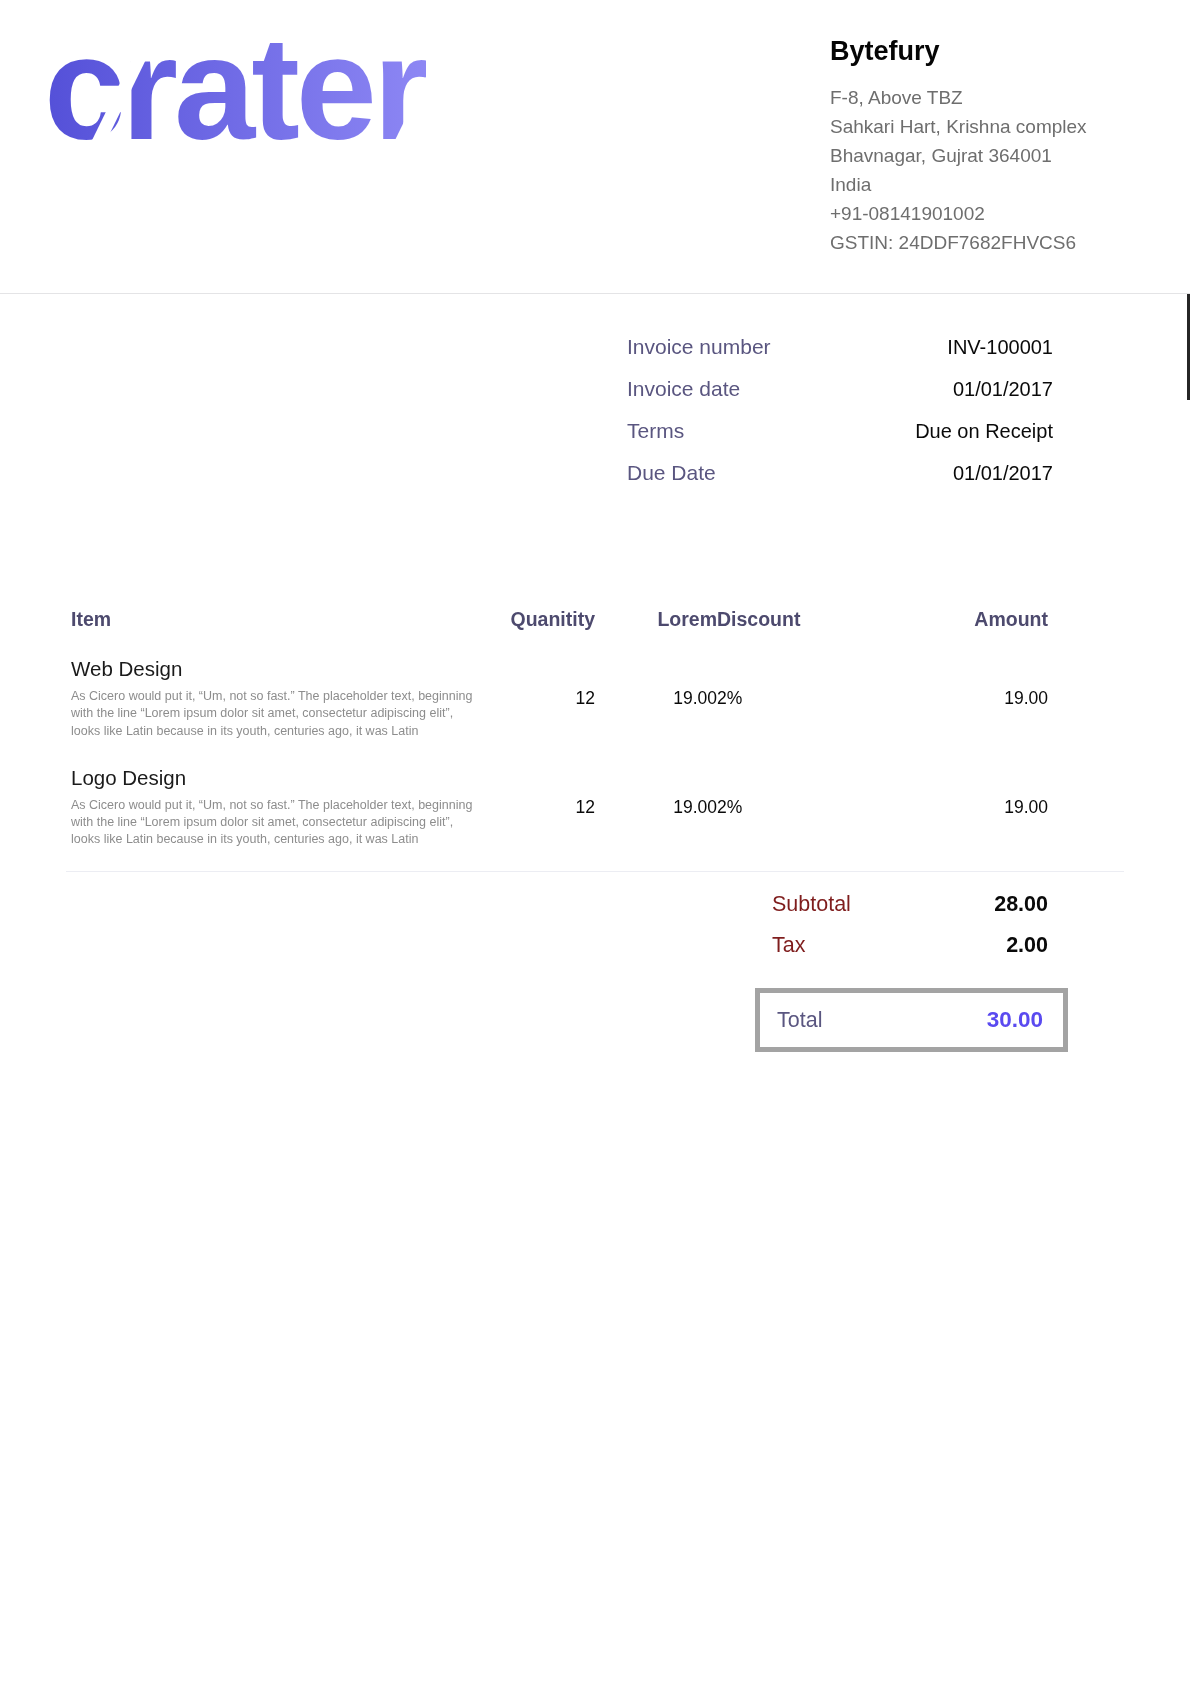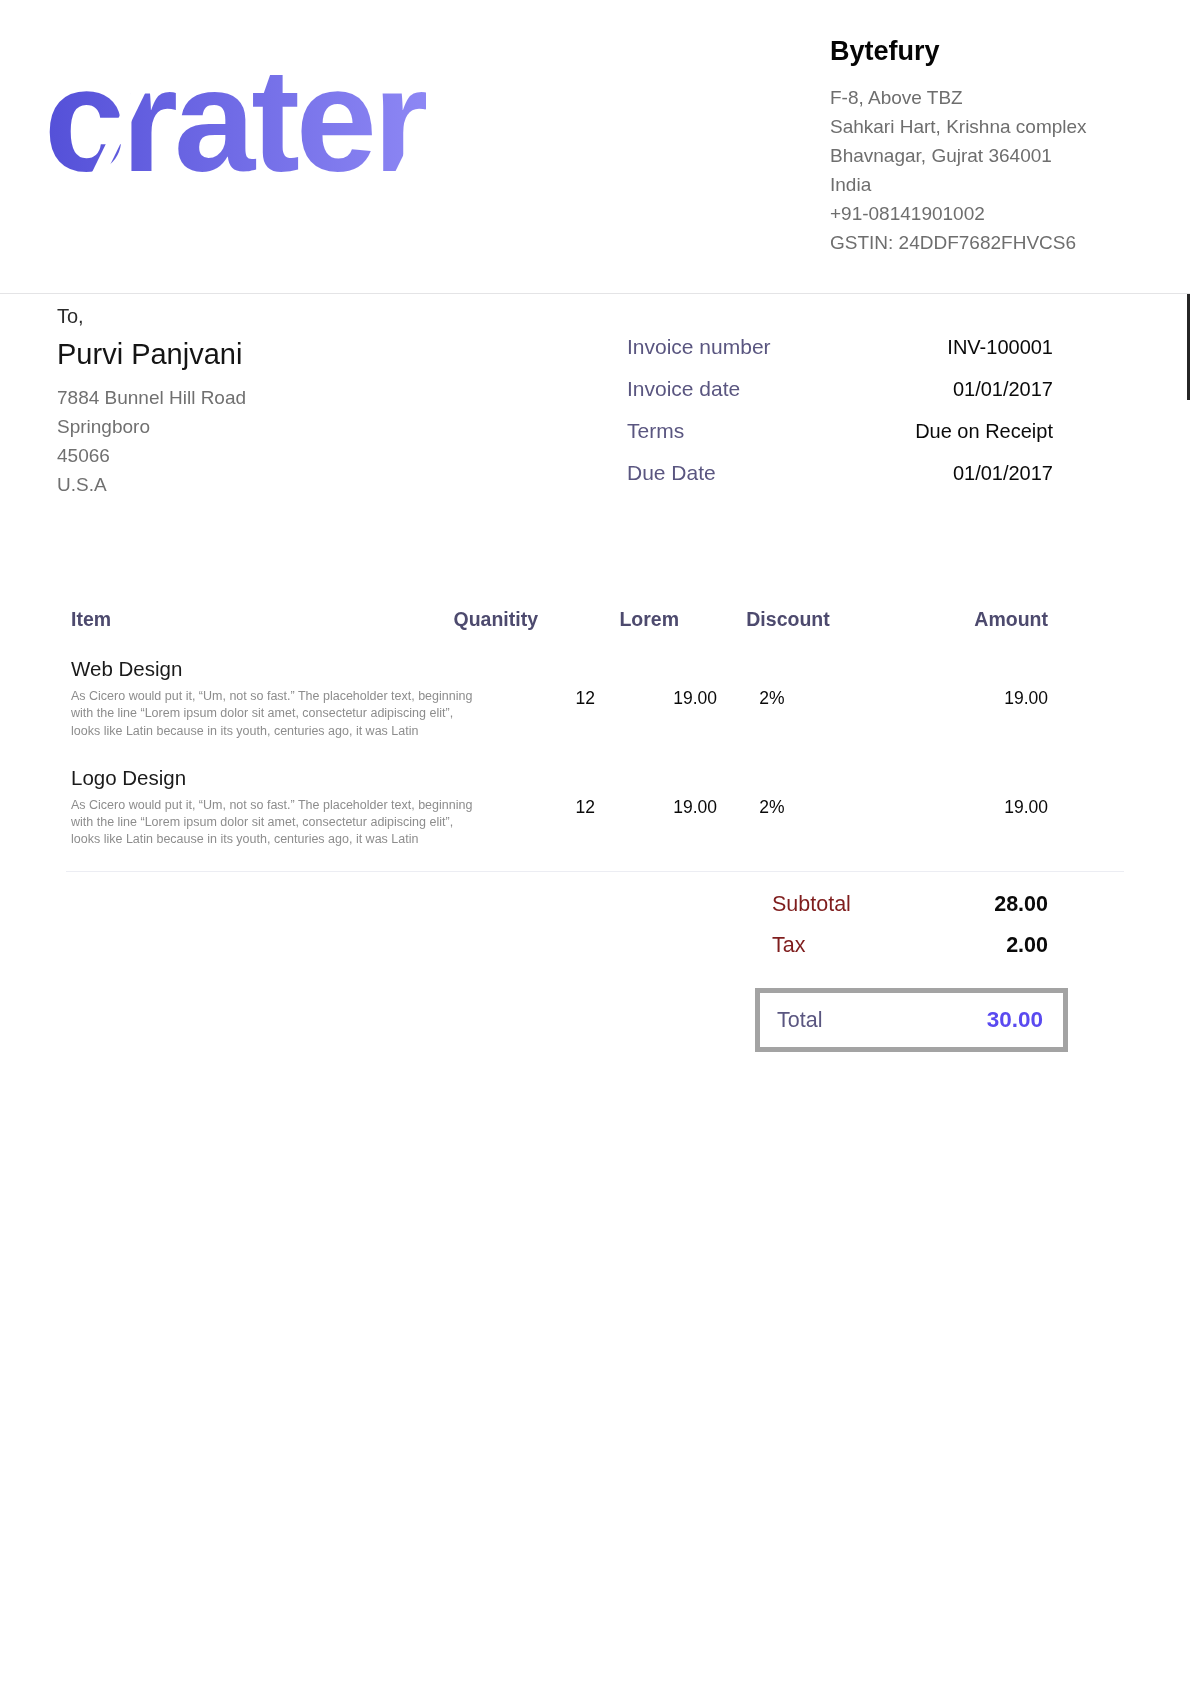--- a/index.html
+++ b/index.html
@@ -8,21 +8,21 @@
 
   .page { position:relative; width:1190px; height:1684px; background:#ffffff; overflow:hidden; }
 
   
   .edge-top   { position:absolute; top:0; left:0; width:1190px; height:3px; background:#262626; }
   .edge-left  { position:absolute; top:0; left:0; width:3px; height:30px; background:#262626; }
   .edge-right { position:absolute; top:272px; right:0; width:3px; height:128px; background:#262626; }
 
   
   .header { position:absolute; left:0; top:0; width:1190px; height:294px; border-bottom:1px solid #e4e4e6; background:#fff; }
-  .logo-wrap { position:absolute; left:44px; top:36px; width:460px; height:180px; }
+  .logo-wrap { position:absolute; left:44px; top:4px; width:460px; height:180px; }
   .logo-text {
     font-size:146px; font-weight:700; letter-spacing:-4px; line-height:170px;
     background:linear-gradient(90deg,#5450d8 0%,#8d87f4 100%);
     -webkit-background-clip:text; background-clip:text; color:transparent;
     user-select:none;
   }
   .cut { position:absolute; width:13px; background:#ffffff; transform:rotate(26deg); }
   .cut-c { left:66px;  top:34px; height:134px; }
   .cut-r { left:366px; top:52px; height:110px; }
 
@@ -36,26 +36,26 @@
   .bill-name { font-size:29px; color:#141414; font-weight:500; margin-bottom:12px; }
   .bill-line { font-size:19px; color:#707070; line-height:29px; }
 
   .meta { position:absolute; left:627px; top:332px; width:426px; }
   .meta-row { display:flex; justify-content:space-between; align-items:baseline; margin-bottom:13px; }
   .meta-label { font-size:21px; color:#5a5680; line-height:29px; }
   .meta-value { font-size:20px; color:#0a0a0a; font-weight:500; }
 
   
   .items { position:absolute; left:66px; top:600px; width:1058px; }
-  .thead { display:flex; align-items:center; padding:8px 0 0 5px;gap:19px; }
+  .thead { display:flex; align-items:center; padding:8px 0 0 5px; }
   .th { font-size:19.5px; font-weight:700; color:#4d4a6e; }
   .col-item { flex:1; text-align:left; }
   .col-qty { width:100px; text-align:right; }
   .col-price { width:122px; text-align:right; }
-  .col-discount { width:180px; text-align:center; }
+  .col-discount { width:180px; text-align:left; }
   .col-amount { width:227px; text-align:right; padding-right:76px; }
   .cell-discount { padding-right:70px; }
 
   .item-row { display:flex; align-items:center; padding:26px 0 0 5px; }
   .item-cell { flex:1; padding-right:12px; }
   .item-name { font-size:20.5px; color:#1a1a1a; font-weight:500; margin-bottom:7px; }
   .item-desc { font-size:12.5px; color:#8d8d8d; line-height:1.38; max-width:422px; }
   .num { font-size:17.5px; color:#0a0a0a; font-weight:500; }
   .items-divider { margin-top:22px; border-bottom:1px solid #ecedf3; }
 
@@ -87,28 +87,20 @@
       <div class="company-name">Bytefury</div>
       <div class="company-line">F-8, Above TBZ</div>
       <div class="company-line">Sahkari Hart, Krishna complex</div>
       <div class="company-line">Bhavnagar, Gujrat 364001</div>
       <div class="company-line">India</div>
       <div class="company-line">+91-08141901002</div>
       <div class="company-line">GSTIN: 24DDF7682FHVCS6</div>
     </div>
   </div>
 
-  <div class="bill-to">
-    <div class="to-label">To,</div>
-    <div class="bill-name">Purvi Panjvani</div>
-    <div class="bill-line">7884 Bunnel Hill Road</div>
-    <div class="bill-line">Springboro</div>
-    <div class="bill-line">45066</div>
-    <div class="bill-line">U.S.A</div>
-  </div>
 
   <div class="meta">
     <div class="meta-row">
       <span class="meta-label">Invoice number</span>
       <span class="meta-value">INV-100001</span>
     </div>
     <div class="meta-row">
       <span class="meta-label">Invoice date</span>
       <span class="meta-value">01/01/2017</span>
     </div>

